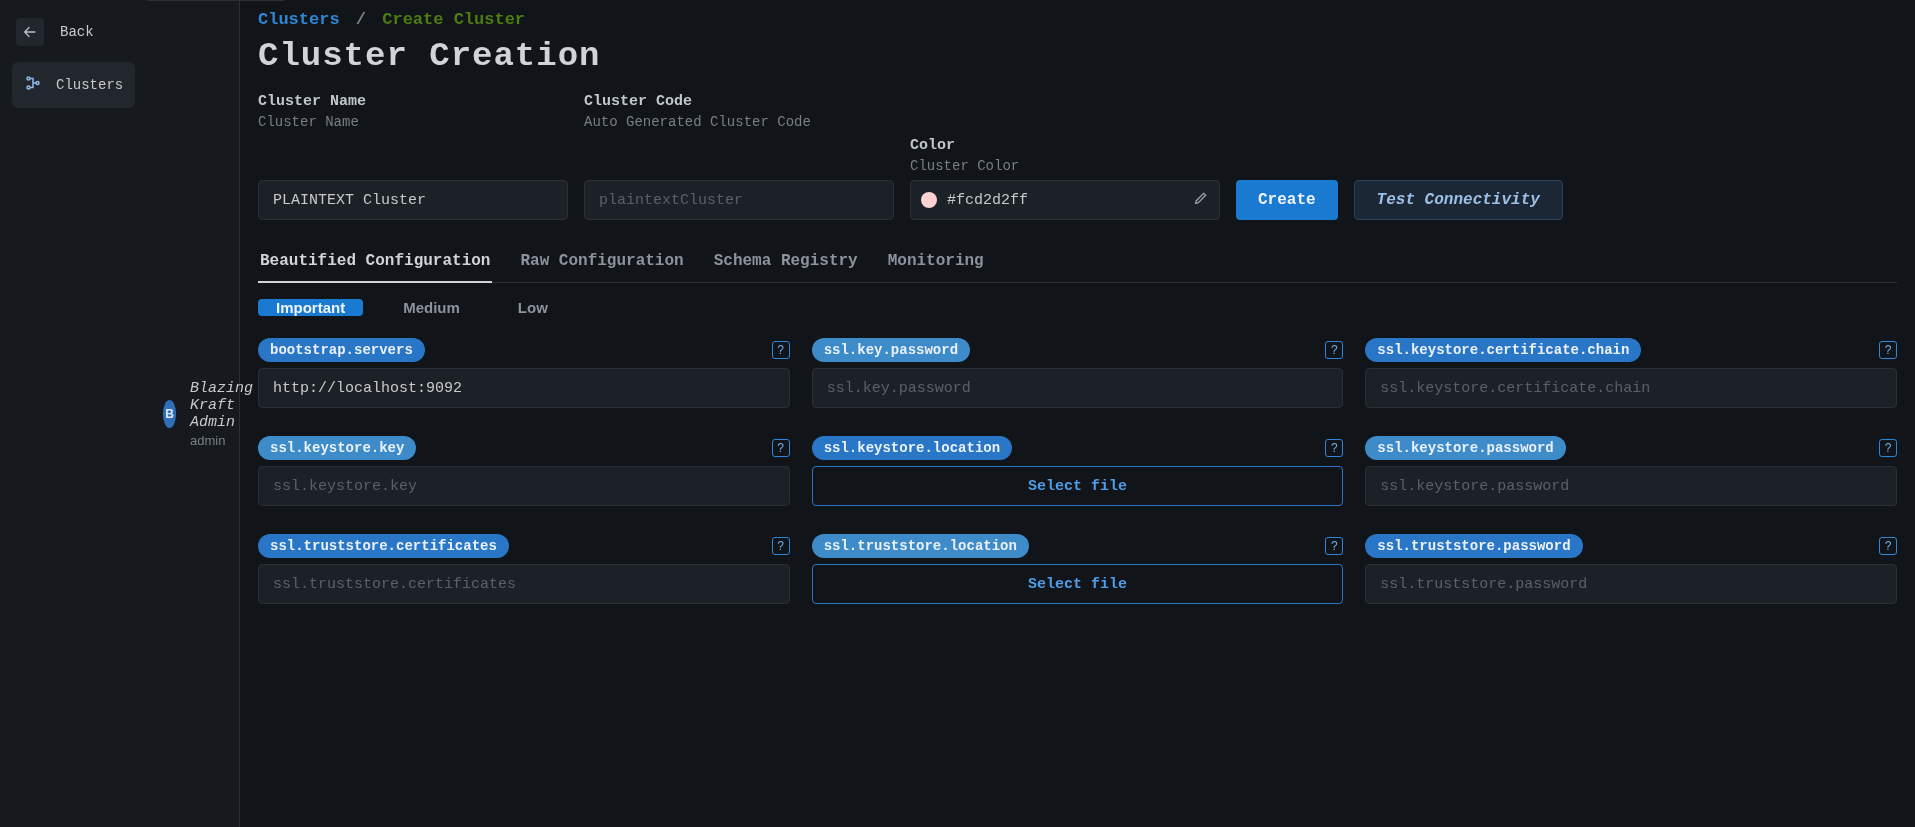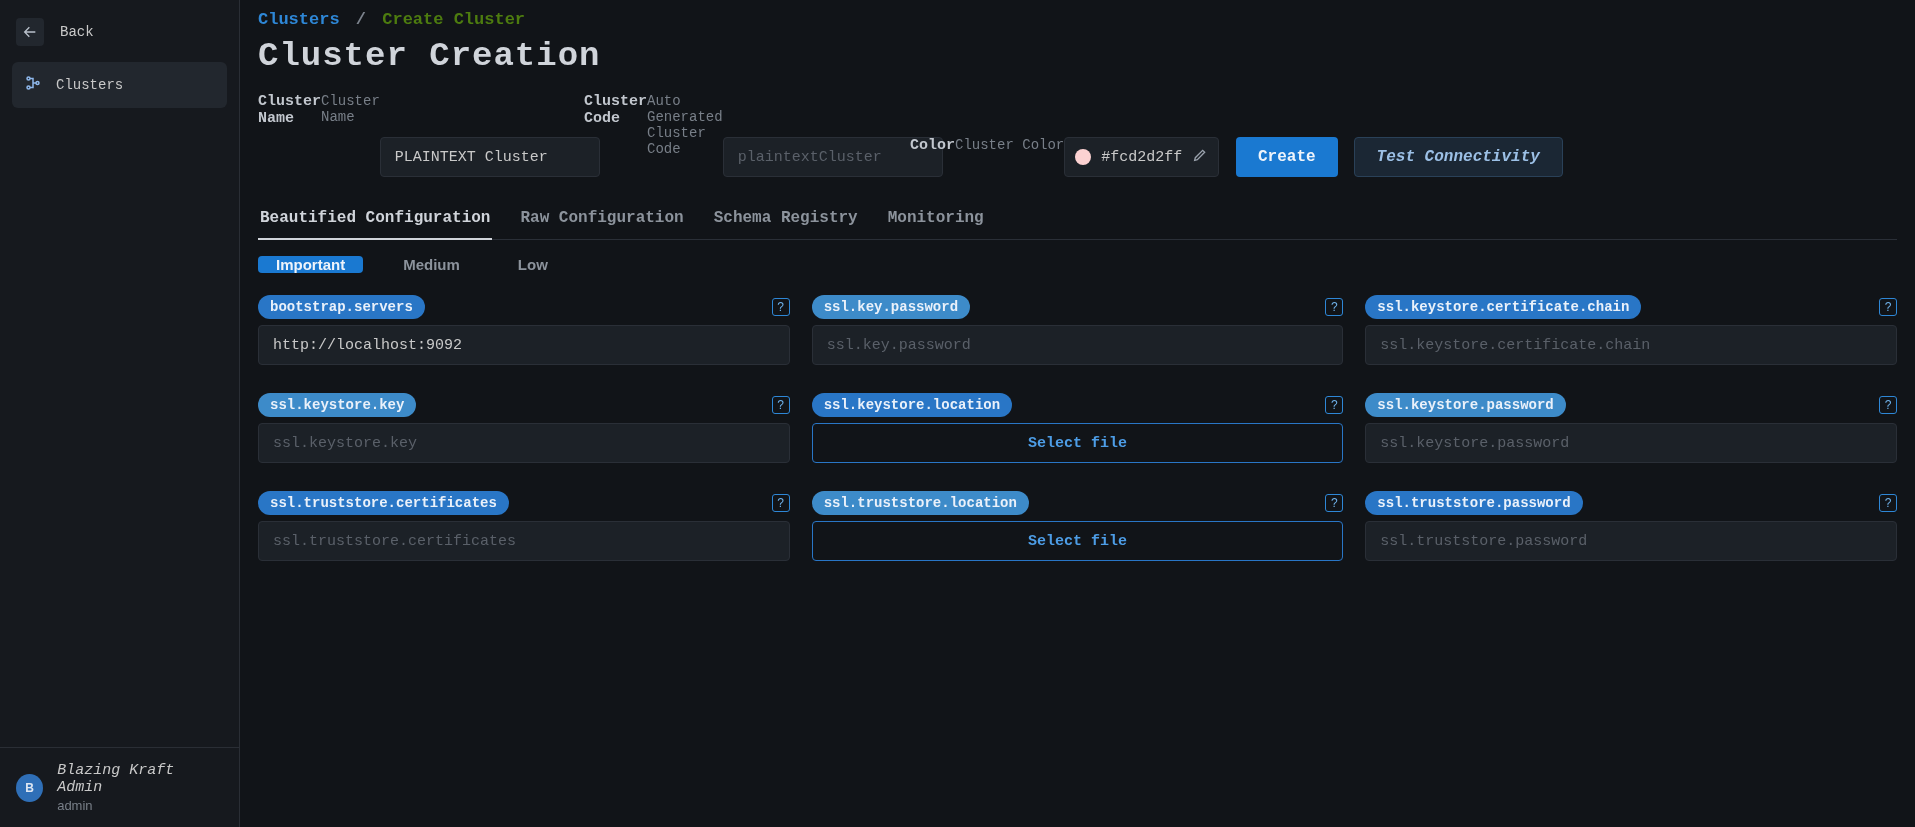--- a/index.html
+++ b/index.html
@@ -11,21 +11,21 @@
   width: 1915px;
   height: 827px;
   overflow: hidden;
   display: flex;
 }
 .sidebar {
   width: 240px;
   background: #16191e;
   border-right: 1px solid #2a2e35;
   display: flex;
-  flex-direction: column;
+  flex-direction: row;
   position: relative;
 }
 .sidebar-top { padding: 8px 6px; }
 .back-row {
   display: flex;
   align-items: center;
   gap: 16px;
   padding: 10px 10px;
   cursor: pointer;
 }
@@ -95,21 +95,21 @@
   margin-bottom: 18px;
   letter-spacing: 1px;
 }
 
 .top-form {
   display: flex;
   gap: 16px;
   align-items: flex-end;
   margin-bottom: 22px;
 }
-.field-block { display: flex; }
+.field-block { display: flex; flex-direction: column; }
 .field-label { color: #c2c7ce; font-size: 15px; font-weight: 600; margin-bottom: 4px; }
 .field-sub { color: #787f88; font-size: 14px; margin-bottom: 6px; }
 .text-input {
   background: #1c2127;
   border: 1px solid #2a2f37;
   border-radius: 4px;
   padding: 10px 14px;
   color: #c9c9c9;
   font-family: inherit;
   font-size: 15px;

